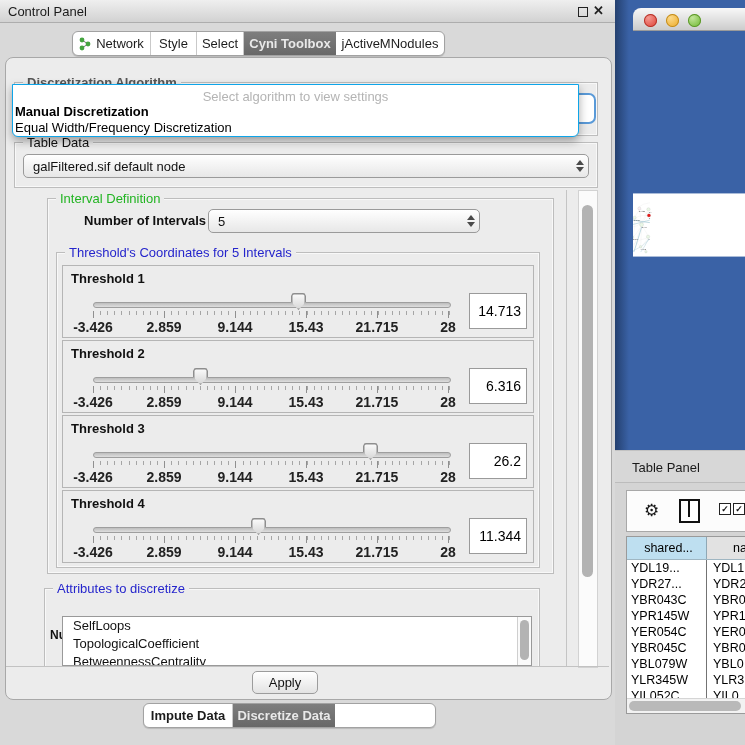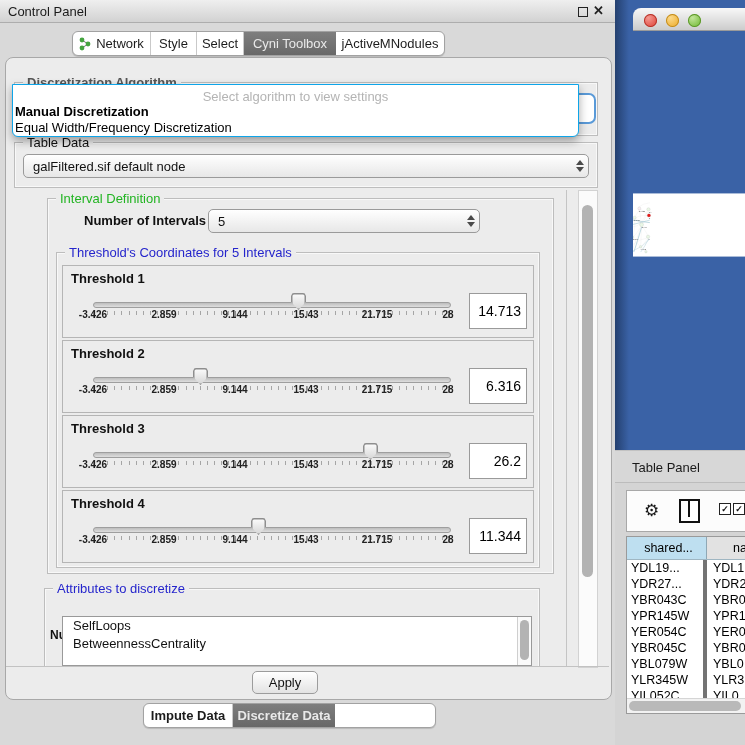--- a/index.html
+++ b/index.html
@@ -35,21 +35,21 @@
   .popup .o1{left:2px;top:19px;font-size:13px;font-weight:bold;color:#000;}
   .popup .o2{left:2px;top:35px;font-size:13px;color:#000;}
   
   .thr-panel{left:62px;width:470px;height:71px;border:1px solid #b5b5b5;background:#ececec;}
   .thr-title{left:8px;top:5px;font-size:13px;font-weight:bold;color:#111;}
   .track{left:30px;top:36px;width:356px;height:4px;background:linear-gradient(#bdbdbd,#dedede);
     border:1px solid #9e9e9e;border-radius:3px;}
   .minor-ticks{left:30px;top:45px;width:357px;height:4px;
     background:repeating-linear-gradient(90deg,#a5a5a5 0 1px,transparent 1px 7.12px);}
   .majt{top:45px;width:1px;height:7px;background:#8f8f8f;}
-  .tlab{top:43px;font-size:10px;font-weight:bold;color:#222;transform:translateX(-50%);white-space:nowrap;}
+  .tlab{top:53px;font-size:14px;font-weight:bold;color:#222;transform:translateX(-50%);white-space:nowrap;}
   .thumb{top:27px;width:15px;height:17px;background:linear-gradient(#fdfdfd,#d4d4d4);
     clip-path:polygon(8% 0,92% 0,100% 18%,100% 52%,50% 100%,0 52%,0 18%);
     box-shadow:inset 0 0 0 1.5px #8e8e8e;border-radius:3px;}
   .valbox{left:406px;top:27px;width:58px;height:36px;background:#fff;border:1px solid #9a9a9a;
     font-size:14px;color:#000;display:flex;align-items:center;justify-content:flex-end;padding-right:5px;box-sizing:border-box;}
   
   .list{background:#fff;border:1px solid #999;font-size:13px;color:#111;overflow:hidden;}
   .list .li{padding:1px 6px 1px 10px;line-height:16px;white-space:nowrap;}
   .vscroll-track{background:#fafafa;border-left:1px solid #cfcfcf;}
   .vthumb{background:#b3b3b3;border-radius:6px;}
@@ -59,21 +59,21 @@
   .desktop{left:615px;top:0;width:130px;height:450px;background:linear-gradient(90deg,#24406f,#3a62a6 14px,#3a62a6);}
   .nettitle{left:18px;top:8px;width:112px;height:22px;background:linear-gradient(#f8f8f8,#cccccc);
     border-radius:8px 0 0 0;border-bottom:1px solid #9a9a9a;}
   .light{top:6px;width:13px;height:13px;border-radius:50%;}
   .tablepanel{left:615px;top:450px;width:130px;height:295px;background:#d4d4d4;}
   .tp-header{left:0;top:0;width:100%;height:31px;background:#d7d7d7;
     border-top:1px solid #c2c2c2;border-bottom:1px solid #bcbcbc;}
   .tp-header .t{left:17px;top:9px;font-size:13px;color:#1a1a1a;}
   .tbl{font-size:12.5px;color:#000;}
   .trow{display:flex;height:16px;line-height:16px;}
-  .c1{width:80px;padding-left:4px;box-sizing:border-box;border-right:4px solid #737373;overflow:hidden;white-space:nowrap;}
+  .c1{width:80px;padding-left:4px;box-sizing:border-box;border-right:1px solid #737373;overflow:hidden;white-space:nowrap;}
   .c2{padding-left:6px;overflow:hidden;white-space:nowrap;}
   .chk{width:10px;height:10px;border:1.5px solid #222;display:flex;align-items:center;justify-content:center;
        font-size:9px;font-weight:bold;color:#111;background:#fff;}
 </style>
 </head>
 <body>
 
 <div class="abs titlebar">
   <div class="abs t">Control Panel</div>
 </div>
@@ -90,21 +90,21 @@
       <circle cx="9" cy="7" r="2.4" fill="#45a43f"></circle>
     </svg>
     <span>Network</span>
   </div>
   <div class="s" style="width:46px;">
     <span>Style</span>
     </div>
   <div class="s" style="width:47px;">
     <span>Select</span>
     </div>
-  <div class="s sel" style="width:92px;">
+  <div class="s sel" style="width:92px;font-weight:bold;">
     <span>Cyni Toolbox</span>
     </div>
   <div class="s" style="width:108px;">
     <span>jActiveMNodules</span>
     </div>
 </div>
 
 <div class="abs mainpanel"></div>
 
 <div class="abs fieldset" style="left:14px;top:82px;width:582px;height:52px;">
@@ -230,20 +230,21 @@
   <div class="abs thumb" style="left:188px;"></div>
   <div class="abs valbox">11.344</div>
 </div>
 
 <div class="abs fieldset" style="left:44px;top:588px;width:494px;height:78px;border-bottom:none;">
   <span class="legend" style="color:#2525cc;">Attributes to discretize</span>
 </div>
 <div class="abs" style="left:50px;top:628px;font-size:12px;font-weight:bold;color:#111;">Numerical Attributes</div>
 <div class="abs list" style="left:62px;top:616px;width:468px;height:48px;">
   <div class="li">SelfLoops</div>
+  <div class="li">TopologicalCoefficient</div>
   <div class="li">BetweennessCentrality</div>
   <div class="abs vscroll-track" style="right:0;top:0;width:13px;height:48px;">
     <div class="abs vthumb" style="left:2px;top:3px;width:9px;height:40px;"></div>
   </div>
 </div>
 
 <div class="abs" style="left:6px;top:666px;width:603px;height:1px;background:#c2c2c2;"></div>
 <div class="abs btn" style="left:252px;top:671px;width:64px;height:21px;">
   <span>Apply</span>
 </div>

